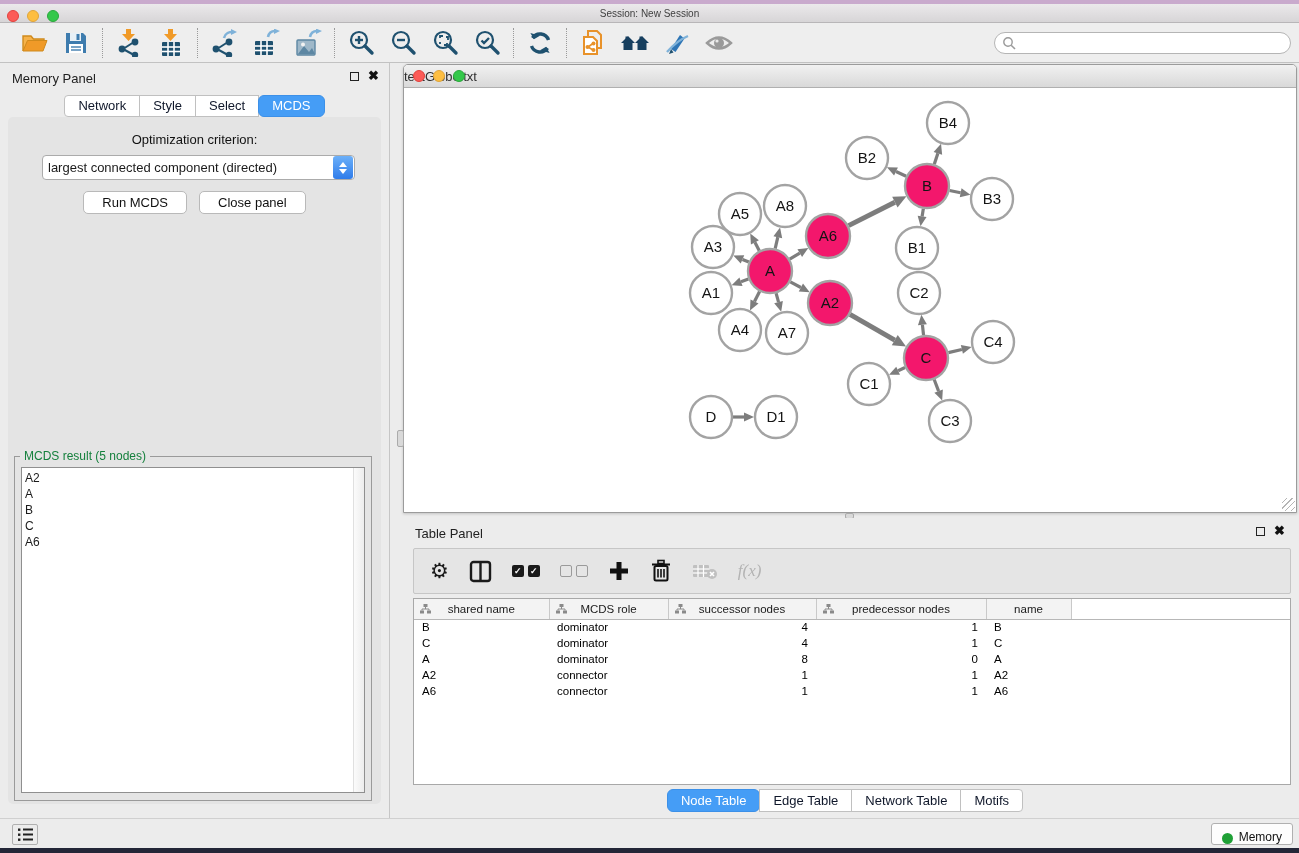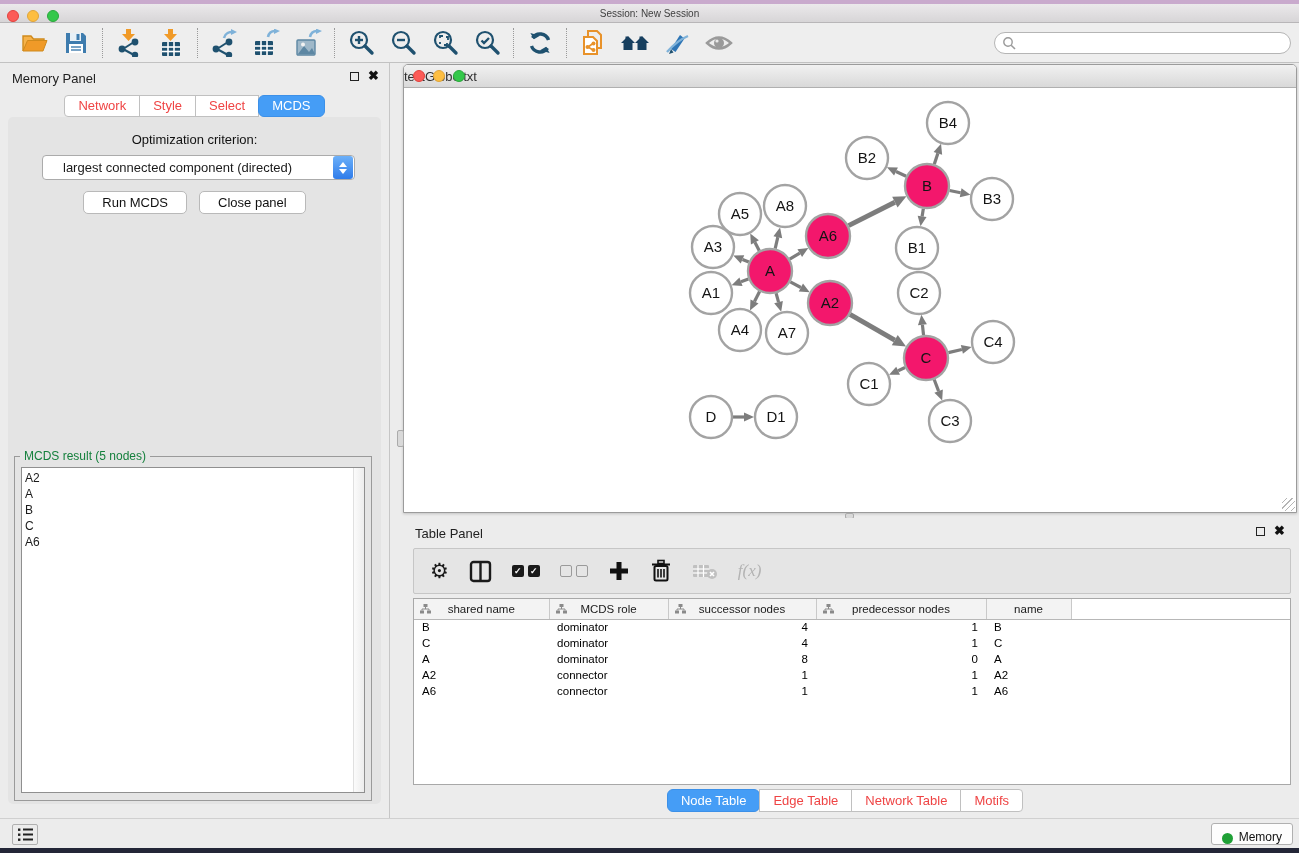--- a/index.html
+++ b/index.html
@@ -33,31 +33,31 @@
   
   .control-panel { position:absolute; left:0; top:63px; width:390px; height:755px; background:#ececec; border-right:1px solid #c6c6c6; }
   .panel-titlebar { position:absolute; left:0; top:0; width:100%; height:30px; display:flex; align-items:center; padding:0 12px; }
   .panel-title { font-size:13px; color:#222; }
   .panel-ctrls { position:absolute; right:10px; top:8px; display:flex; gap:9px; align-items:center; }
   .float-box { width:9px; height:9px; border:1.6px solid #222; display:inline-block; }
   .close-x { font-size:13px; font-weight:bold; color:#111; line-height:10px; }
 
   .seg-tabs { display:inline-flex; }
   .seg-tab { height:22px; line-height:20px; padding:0 13px; background:#fff; border:1px solid #c0c0c0;
-    margin-left:-1px; font-size:13px; color:#ef4444; cursor:pointer; font-family:"Liberation Sans",sans-serif; }
+    margin-left:-1px; font-size:13px; color:#0f172a; cursor:pointer; font-family:"Liberation Sans",sans-serif; }
   .seg-tab:first-child { border-radius:4px 0 0 4px; margin-left:0; }
   .seg-tab:last-child { border-radius:0 4px 4px 0; }
   .seg-tab.active { background:#459df6; border-color:#3c90e8; color:#fff;border-radius:6px; }
   .cp-tabs-row { position:absolute; left:0; top:32px; width:100%; text-align:center; }
 
   .cp-body { position:absolute; left:8px; right:8px; top:54px; bottom:14px; background:#e4e4e4; border-radius:5px; }
   .opt-label { position:absolute; top:15px; width:100%; text-align:center; font-size:13px; color:#111; }
   .criterion-select { position:absolute; left:34px; right:26px; top:38px; height:25px; background:#fff;
     border:1px solid #ababab; border-radius:4px; display:flex; align-items:center; cursor:pointer; }
-  .criterion-select .sel-text { flex:1; padding-left:20px; font-size:13px; white-space:nowrap; overflow:hidden; }
+  .criterion-select .sel-text { flex:1; padding-left:5px; font-size:13px; white-space:nowrap; overflow:hidden; }
   .sel-spinner { width:20px; height:23px; border-radius:3px; margin-right:1px;
     background:linear-gradient(#6cb0f9,#2f7cea); display:flex; flex-direction:column; align-items:center; justify-content:center; gap:2px; }
   .chev-up { width:0; height:0; border-left:4px solid transparent; border-right:4px solid transparent; border-bottom:5px solid #fff; }
   .chev-down { width:0; height:0; border-left:4px solid transparent; border-right:4px solid transparent; border-top:5px solid #fff; }
   .cp-buttons { position:absolute; top:74px; width:100%; display:flex; justify-content:center; gap:12px; }
   .push-btn { height:23px; padding:0 18px; background:#fff; border:1px solid #b9b9b9; border-radius:5px;
     font-size:13px; color:#111; cursor:pointer; font-family:"Liberation Sans",sans-serif; }
 
   .result-group { position:absolute; left:6px; right:9px; top:339px; bottom:3px; border:1px solid #9a9a9a; }
   .result-legend { position:absolute; top:-8px; left:5px; background:#e4e4e4; padding:0 4px; font-size:12px; color:#15803d; }

